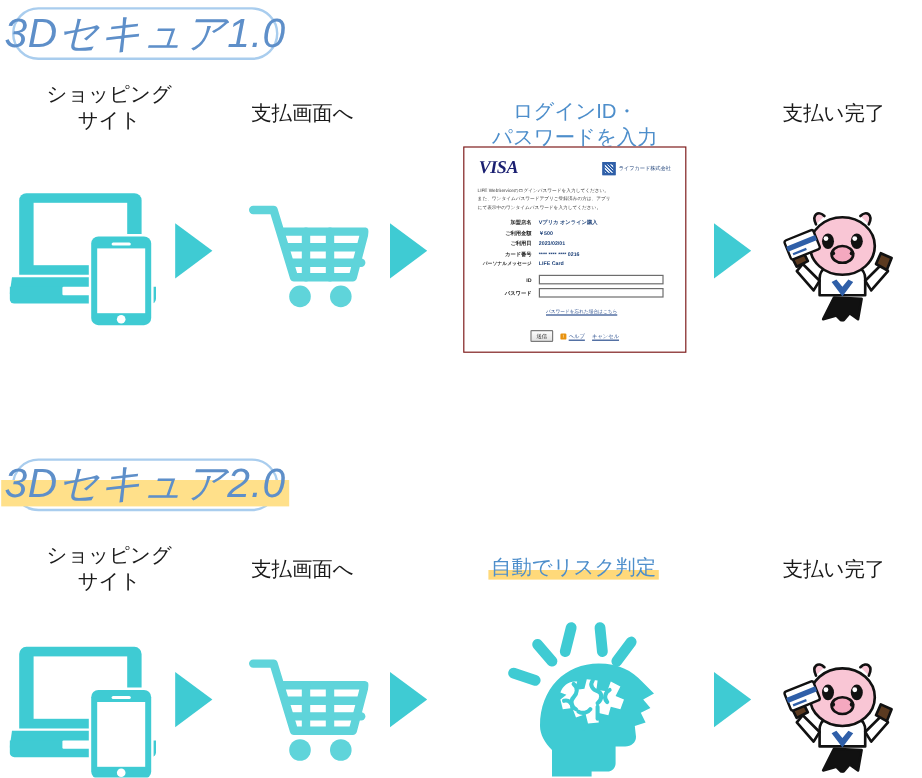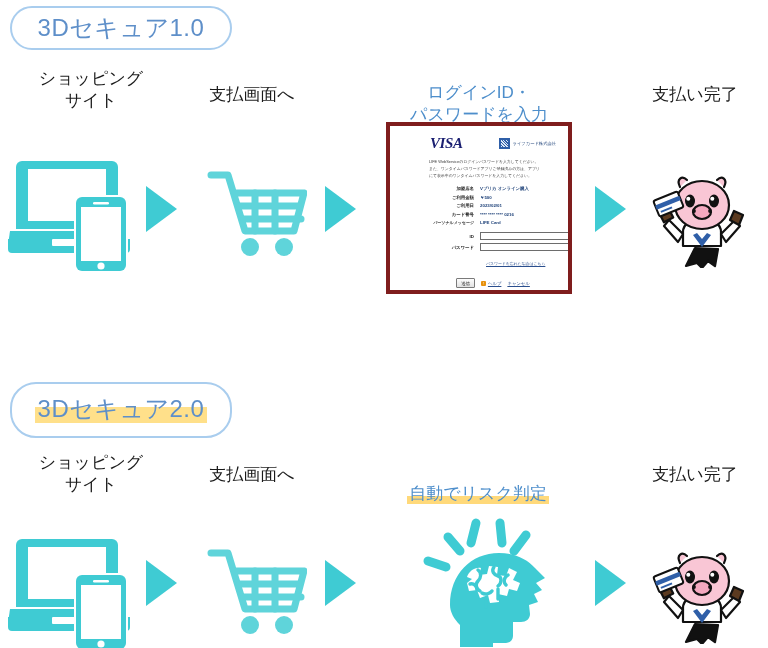--- a/index.html
+++ b/index.html
@@ -14,47 +14,47 @@
   
   .badge{
     position:absolute;
     border:2px solid #a9cdee;
     border-radius:26px;
     background:#ffffff;
     display:flex;align-items:center;justify-content:center;
     box-sizing:border-box;
   }
   .badge-text{
-    font-size:24px;
+    font-size:34px;
     color:#5e8fc9;
     letter-spacing:.5px;
     white-space:nowrap;
     line-height:1;
     position:relative;
     z-index:2;
+    font-style:italic;
   }
   .badge-hl .badge-text{
     background:linear-gradient(to top,#ffe08a 0%,#ffe08a 62%,rgba(255,224,138,0) 62%);
     padding:0 3px 2px 3px;
   }
 
   
   .cap{
     position:absolute;
     text-align:center;
     font-size:17px;
     line-height:1.32;
     color:#1a1a1a;
     white-space:pre-line;
   }
   .cap-blue{color:#4d8ecb;}
   .cap-hl{
     color:#4d8ecb;
     white-space:nowrap;
-    margin-top:21px;
   }
   .cap-hl .hl{
     background:linear-gradient(to top,#ffd97a 0%,#ffd97a 40%,rgba(255,217,122,0) 40%);
     padding:0 2px 1px 2px;
   }
 
   
   .arrow{
     position:absolute;
     width:0;height:0;
@@ -64,24 +64,23 @@
   }
 
   
   .icon{position:absolute;}
   .icon svg{display:block;}
 
   
   .cardform{
     position:absolute;
     background:#ffffff;
-    border:4px solid #7f1d1d;
+    border:1px solid #7f1d1d;
     box-sizing:border-box;
     overflow:hidden;
-    padding-left:28px;
   }
   .cf-head{
     display:flex;align-items:center;justify-content:space-between;
     padding:9px 12px 4px 12px;
   }
   .cf-visa{
     font-family:"Liberation Serif","DejaVu Serif",serif;
     font-style:italic;font-weight:bold;
     font-size:15px;color:#1a1f71;letter-spacing:-.4px;
   }
@@ -264,21 +263,21 @@
       <circle cx="62.3" cy="26.8" r="2" fill="#fff"></circle>
       <g transform="rotate(-22 22 30)">
         <rect x="5" y="22" width="26" height="17" rx="2" fill="#fff" stroke="#111" stroke-width="2"></rect>
         <rect x="5" y="27" width="26" height="4.5" fill="#2f5fa8"></rect>
         <rect x="8" y="34" width="12" height="2" fill="#2f5fa8"></rect>
       </g>
       <path d="M43 63l9 12 9-12-4-2-5 6-5-6z" fill="#2f5fa8"></path>
     </svg>
   </div>
 
-  <div class="badge badge-hl" style="left:10px;top:382px;width:222px;height:56px;">
+  <div class="badge badge-hl" style="left:10px;top:382px;width:222px;height:44px;">
     <span class="badge-text">3Dセキュア2.0</span>
   </div>
 
   <div class="cap" style="left:0px;top:452px;width:182px;">ショッピング
 サイト</div>
 
   <div class="cap" style="left:178px;top:464px;width:148px;">支払画面へ</div>
 
   <div class="cap cap-hl" style="left:358px;top:462px;width:240px;">
     <span class="hl">自動でリスク判定</span>

